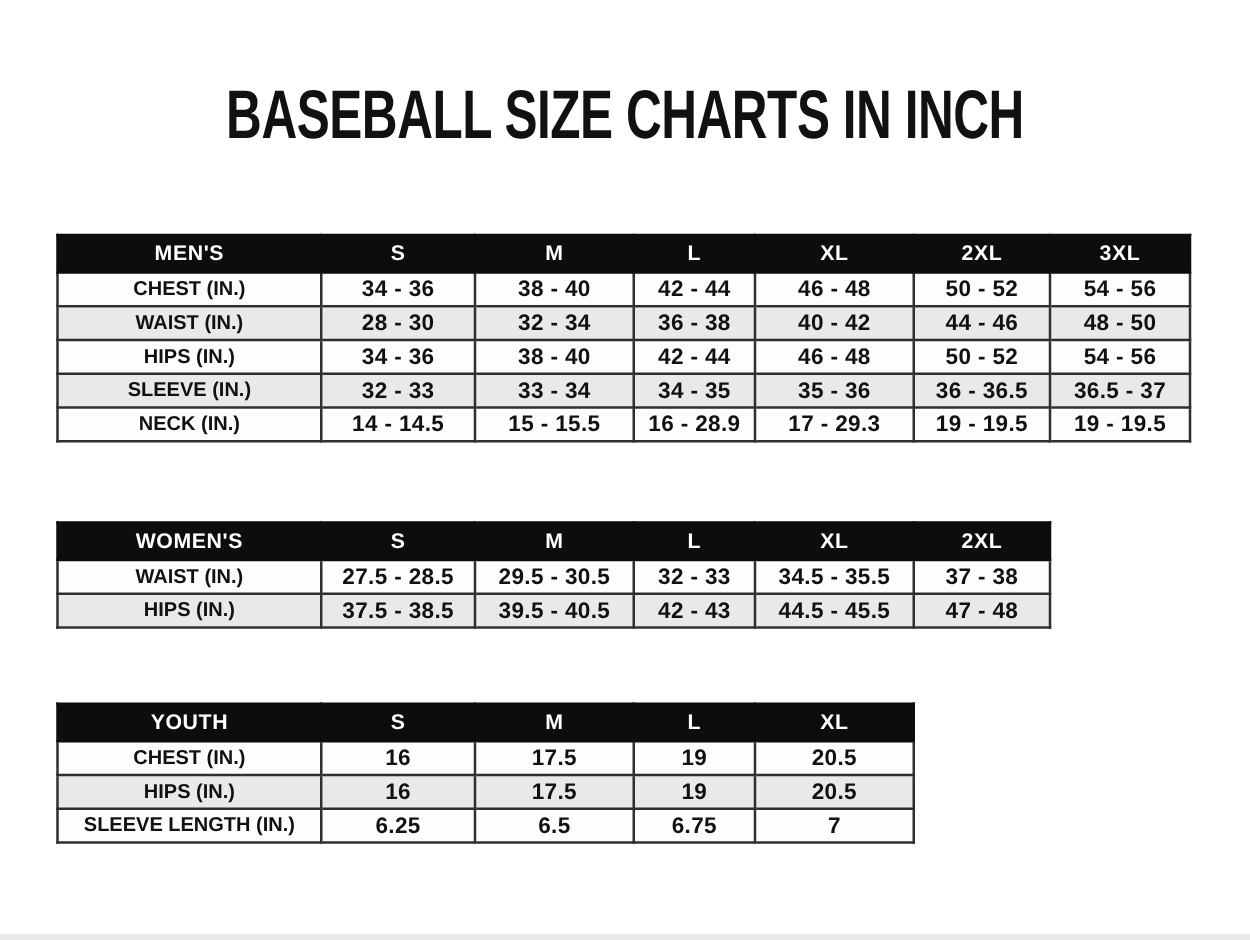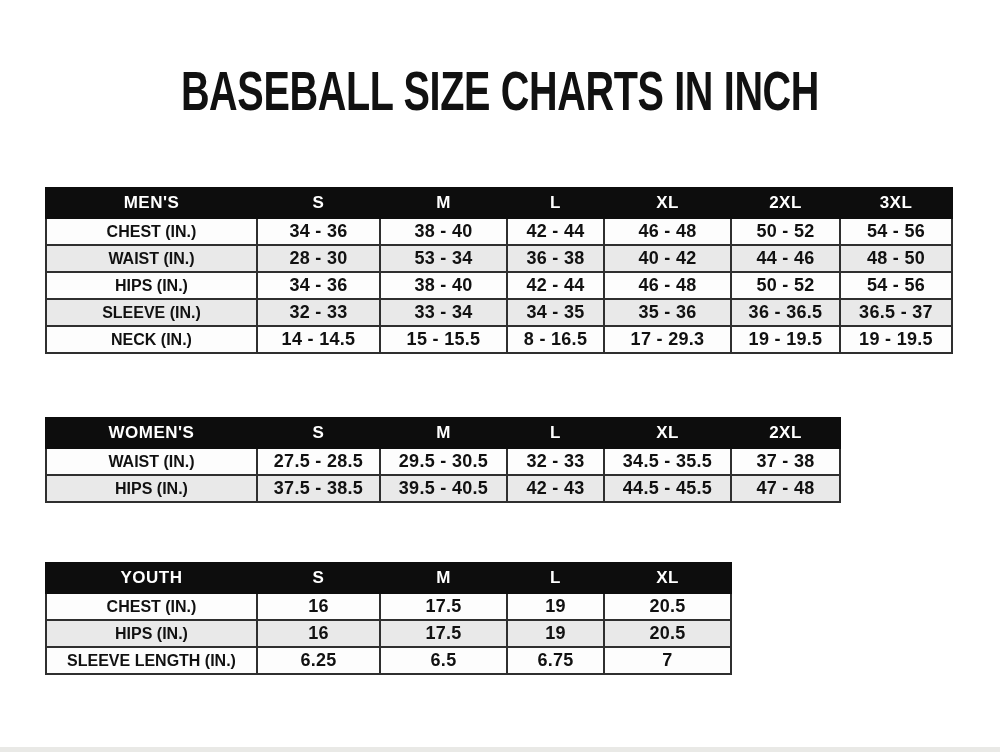--- a/index.html
+++ b/index.html
@@ -106,21 +106,21 @@
         <td class="val">34 - 36</td>
         <td class="val">38 - 40</td>
         <td class="val">42 - 44</td>
         <td class="val">46 - 48</td>
         <td class="val">50 - 52</td>
         <td class="val">54 - 56</td>
       </tr>
       <tr>
         <td class="label">WAIST (IN.)</td>
         <td class="val">28 - 30</td>
-        <td class="val">53 - 34</td>
+        <td class="val">32 - 34</td>
         <td class="val">36 - 38</td>
         <td class="val">40 - 42</td>
         <td class="val">44 - 46</td>
         <td class="val">48 - 50</td>
       </tr>
       <tr>
         <td class="label">HIPS (IN.)</td>
         <td class="val">34 - 36</td>
         <td class="val">38 - 40</td>
         <td class="val">42 - 44</td>
@@ -134,21 +134,21 @@
         <td class="val">33 - 34</td>
         <td class="val">34 - 35</td>
         <td class="val">35 - 36</td>
         <td class="val">36 - 36.5</td>
         <td class="val">36.5 - 37</td>
       </tr>
       <tr>
         <td class="label">NECK (IN.)</td>
         <td class="val">14 - 14.5</td>
         <td class="val">15 - 15.5</td>
-        <td class="val">8 - 16.5</td>
+        <td class="val">16 - 28.9</td>
         <td class="val">17 - 29.3</td>
         <td class="val">19 - 19.5</td>
         <td class="val">19 - 19.5</td>
       </tr>
     </tbody>
   </table>
 
 <table id="womens-table" class="size-table">
   <colgroup>
     <col style="width:211px">

